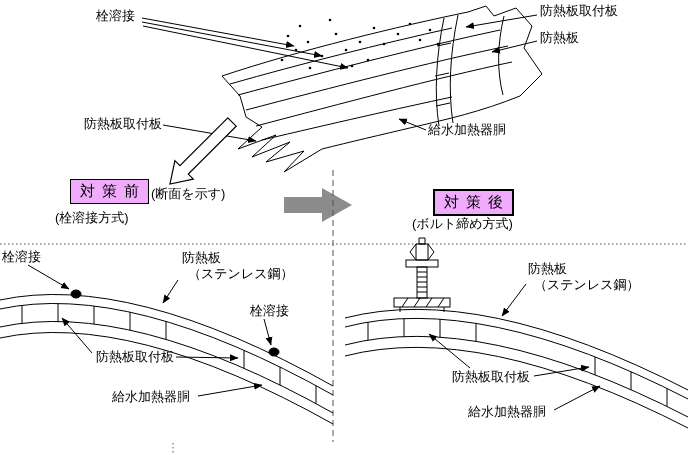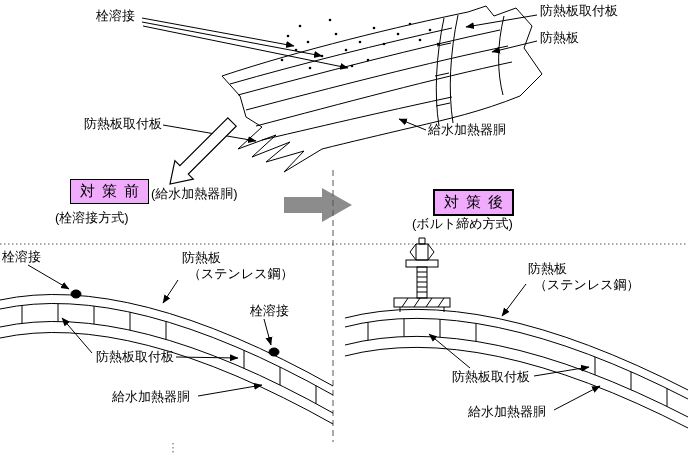--- a/index.html
+++ b/index.html
@@ -133,21 +133,21 @@
     </g>
   </svg>
 
   <div class="lbl" style="left:96px; top:8px;">栓溶接</div>
   <div class="lbl" style="left:540px; top:3px;">防熱板取付板</div>
   <div class="lbl" style="left:540px; top:30px;">防熱板</div>
   <div class="lbl" style="left:84px; top:116px;">防熱板取付板</div>
   <div class="lbl" style="left:428px; top:122px;">給水加熱器胴</div>
 
   <div class="box" style="left:70px; top:179px;">対策前</div>
-  <div class="lbl" style="left:151px; top:186px;">(給水加熱器胴)</div>
+  <div class="lbl" style="left:151px; top:186px;">(断面を示す)</div>
   <div class="lbl" style="left:55px; top:210px;">(栓溶接方式)</div>
   <div class="box bold" style="left:433px; top:176px;">対策後</div>
   <div class="lbl" style="left:412px; top:216px;">(ボルト締め方式)</div>
 
   <div class="lbl" style="left:2px; top:249px;">栓溶接</div>
   <div class="lbl" style="left:182px; top:250px;">
     <div>防熱板</div>
     <div class="l2">（ステンレス鋼）</div>
   </div>
   <div class="lbl" style="left:250px; top:303px;">栓溶接</div>

